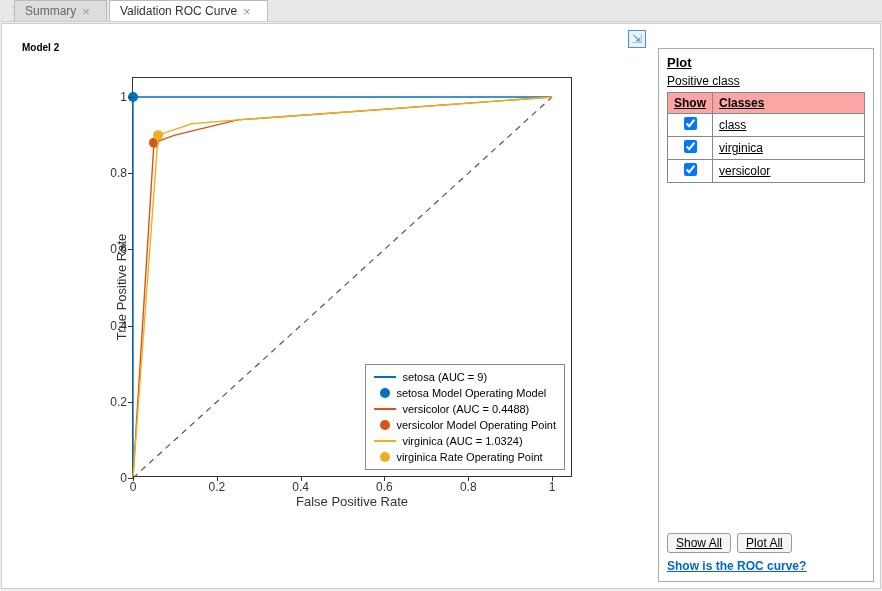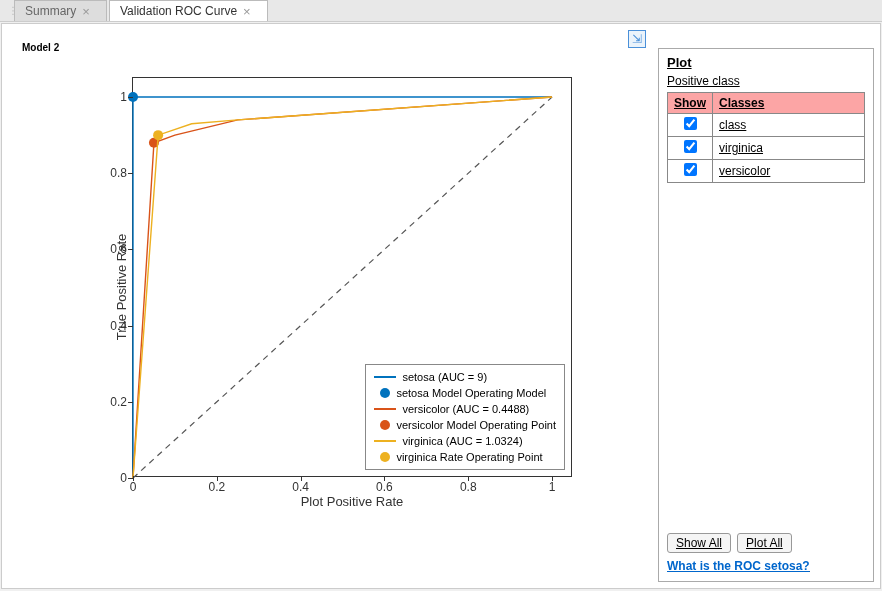--- a/index.html
+++ b/index.html
@@ -118,21 +118,21 @@
           <div class="tick-y" style="top: 323.81px; position: absolute; left: -30px;">0.2</div>
           <div class="tickmark-y" style="top: 247.619px;"></div>
           <div class="tick-y" style="top: 247.619px; position: absolute; left: -30px;">0.4</div>
           <div class="tickmark-y" style="top: 171.429px;"></div>
           <div class="tick-y" style="top: 171.429px; position: absolute; left: -30px;">0.6</div>
           <div class="tickmark-y" style="top: 95.2381px;"></div>
           <div class="tick-y" style="top: 95.2381px; position: absolute; left: -30px;">0.8</div>
           <div class="tickmark-y" style="top: 19.0476px;"></div>
           <div class="tick-y" style="top: 19.0476px; position: absolute; left: -30px;">1</div>
         </div>
-      <div class="xlabel" style="position:absolute; left:290px; bottom:8px; transform:translateX(-50%);">Plot Positive Rate</div>
+      <div class="xlabel" style="position:absolute; left:290px; bottom:8px; transform:translateX(-50%);">False Positive Rate</div>
     </div>
   </div>
 
   <div class="side-panel">
     <div class="panel-pad">
       <div class="panel-title">Plot</div>
       <div class="panel-sub">Positive class</div>
       <table class="class-table">
         <thead>
           <tr>
@@ -155,16 +155,16 @@
             </tr>
           </tbody>
       </table>
     </div>
     <div class="spacer"></div>
     <div class="panel-buttons">
       <button>Show All</button>
       <button>Plot All</button>
     </div>
     <div class="panel-link">
-      <a>What is the ROC setosa?</a>
+      <a>Show is the ROC curve?</a>
     </div>
   </div>
 </div>
 
 </body></html>

